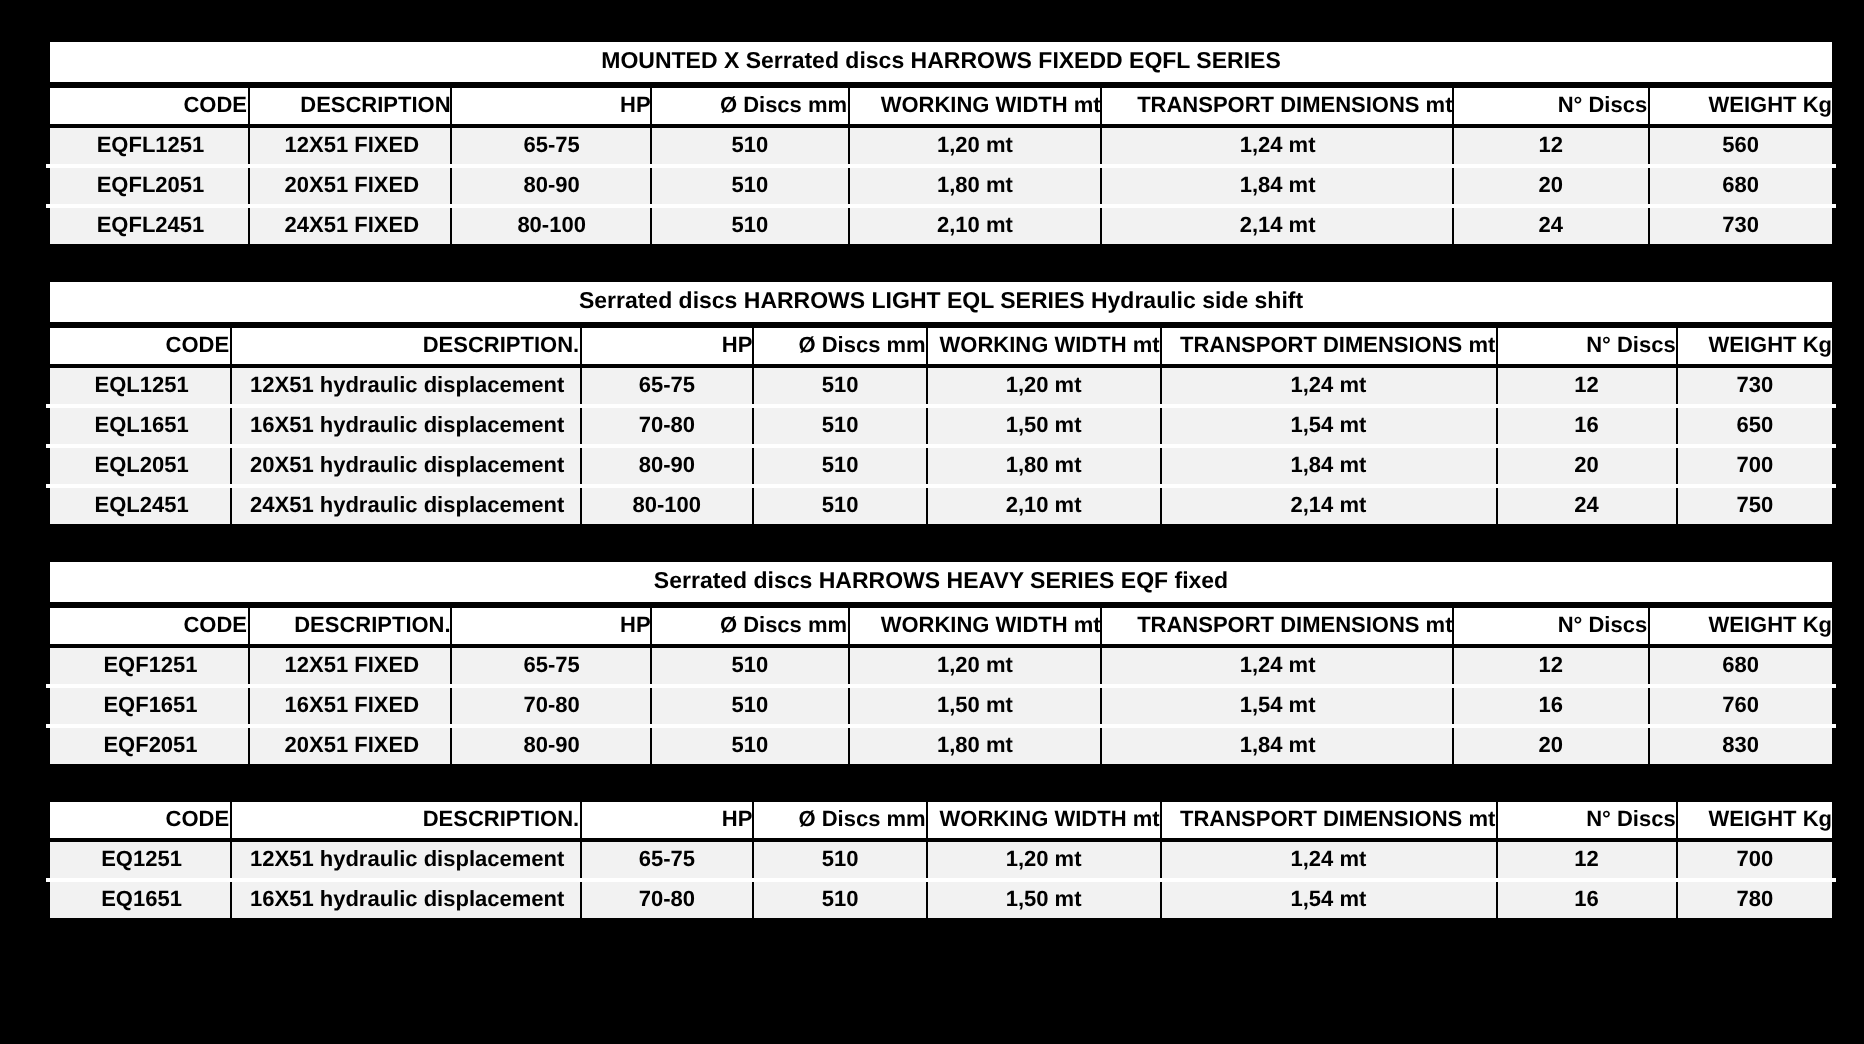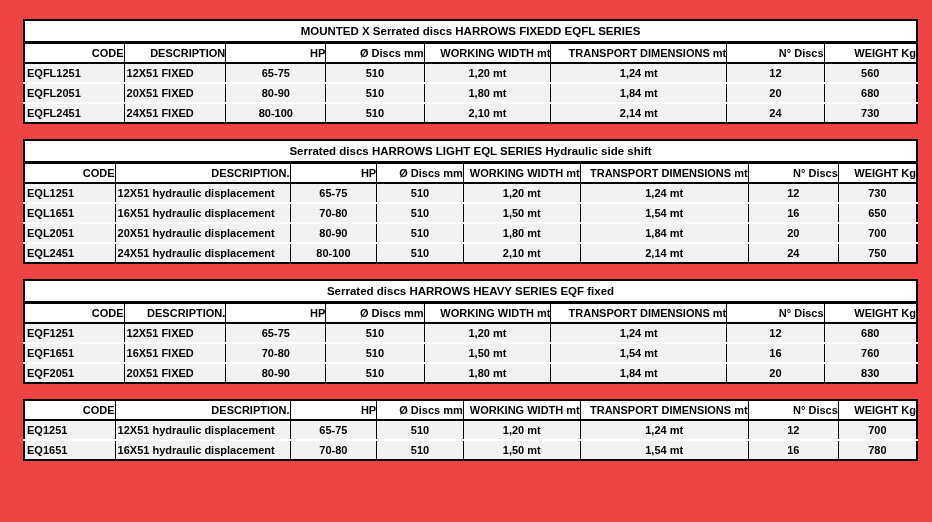--- a/index.html
+++ b/index.html
@@ -6,21 +6,21 @@
     margin: 0;
     padding: 0;
     background: #FBFAE2;
     font-family: "Liberation Sans", sans-serif;
   }
   .page {
     width: 932px;
     height: 522px;
     box-sizing: border-box;
     padding: 19px 0 0 23px;
-    background: #ef4444;
+    background: #000000;
     overflow: hidden;
   }
   table.spec-table {
     width: 895px;
     border-collapse: collapse;
     table-layout: fixed;
     background: #FFFFFF;
     border: 2px solid #000;
     margin-bottom: 15px;
   }
@@ -59,21 +59,21 @@
     font-weight: bold;
     text-align: center;
     height: 16px;
     padding: 1px 0;
     color: #000;
     white-space: nowrap;
     overflow: hidden;
   }
   tbody tr:last-child td { border-bottom: none; }
   tbody td.align-left {
-    text-align: left;
+    text-align: center;
     padding-left: 2px;
   }
 </style>
 </head>
 <body>
 
 <div class="page">
   <main id="tables-root">
       <table class="spec-table">
         <colgroup>

